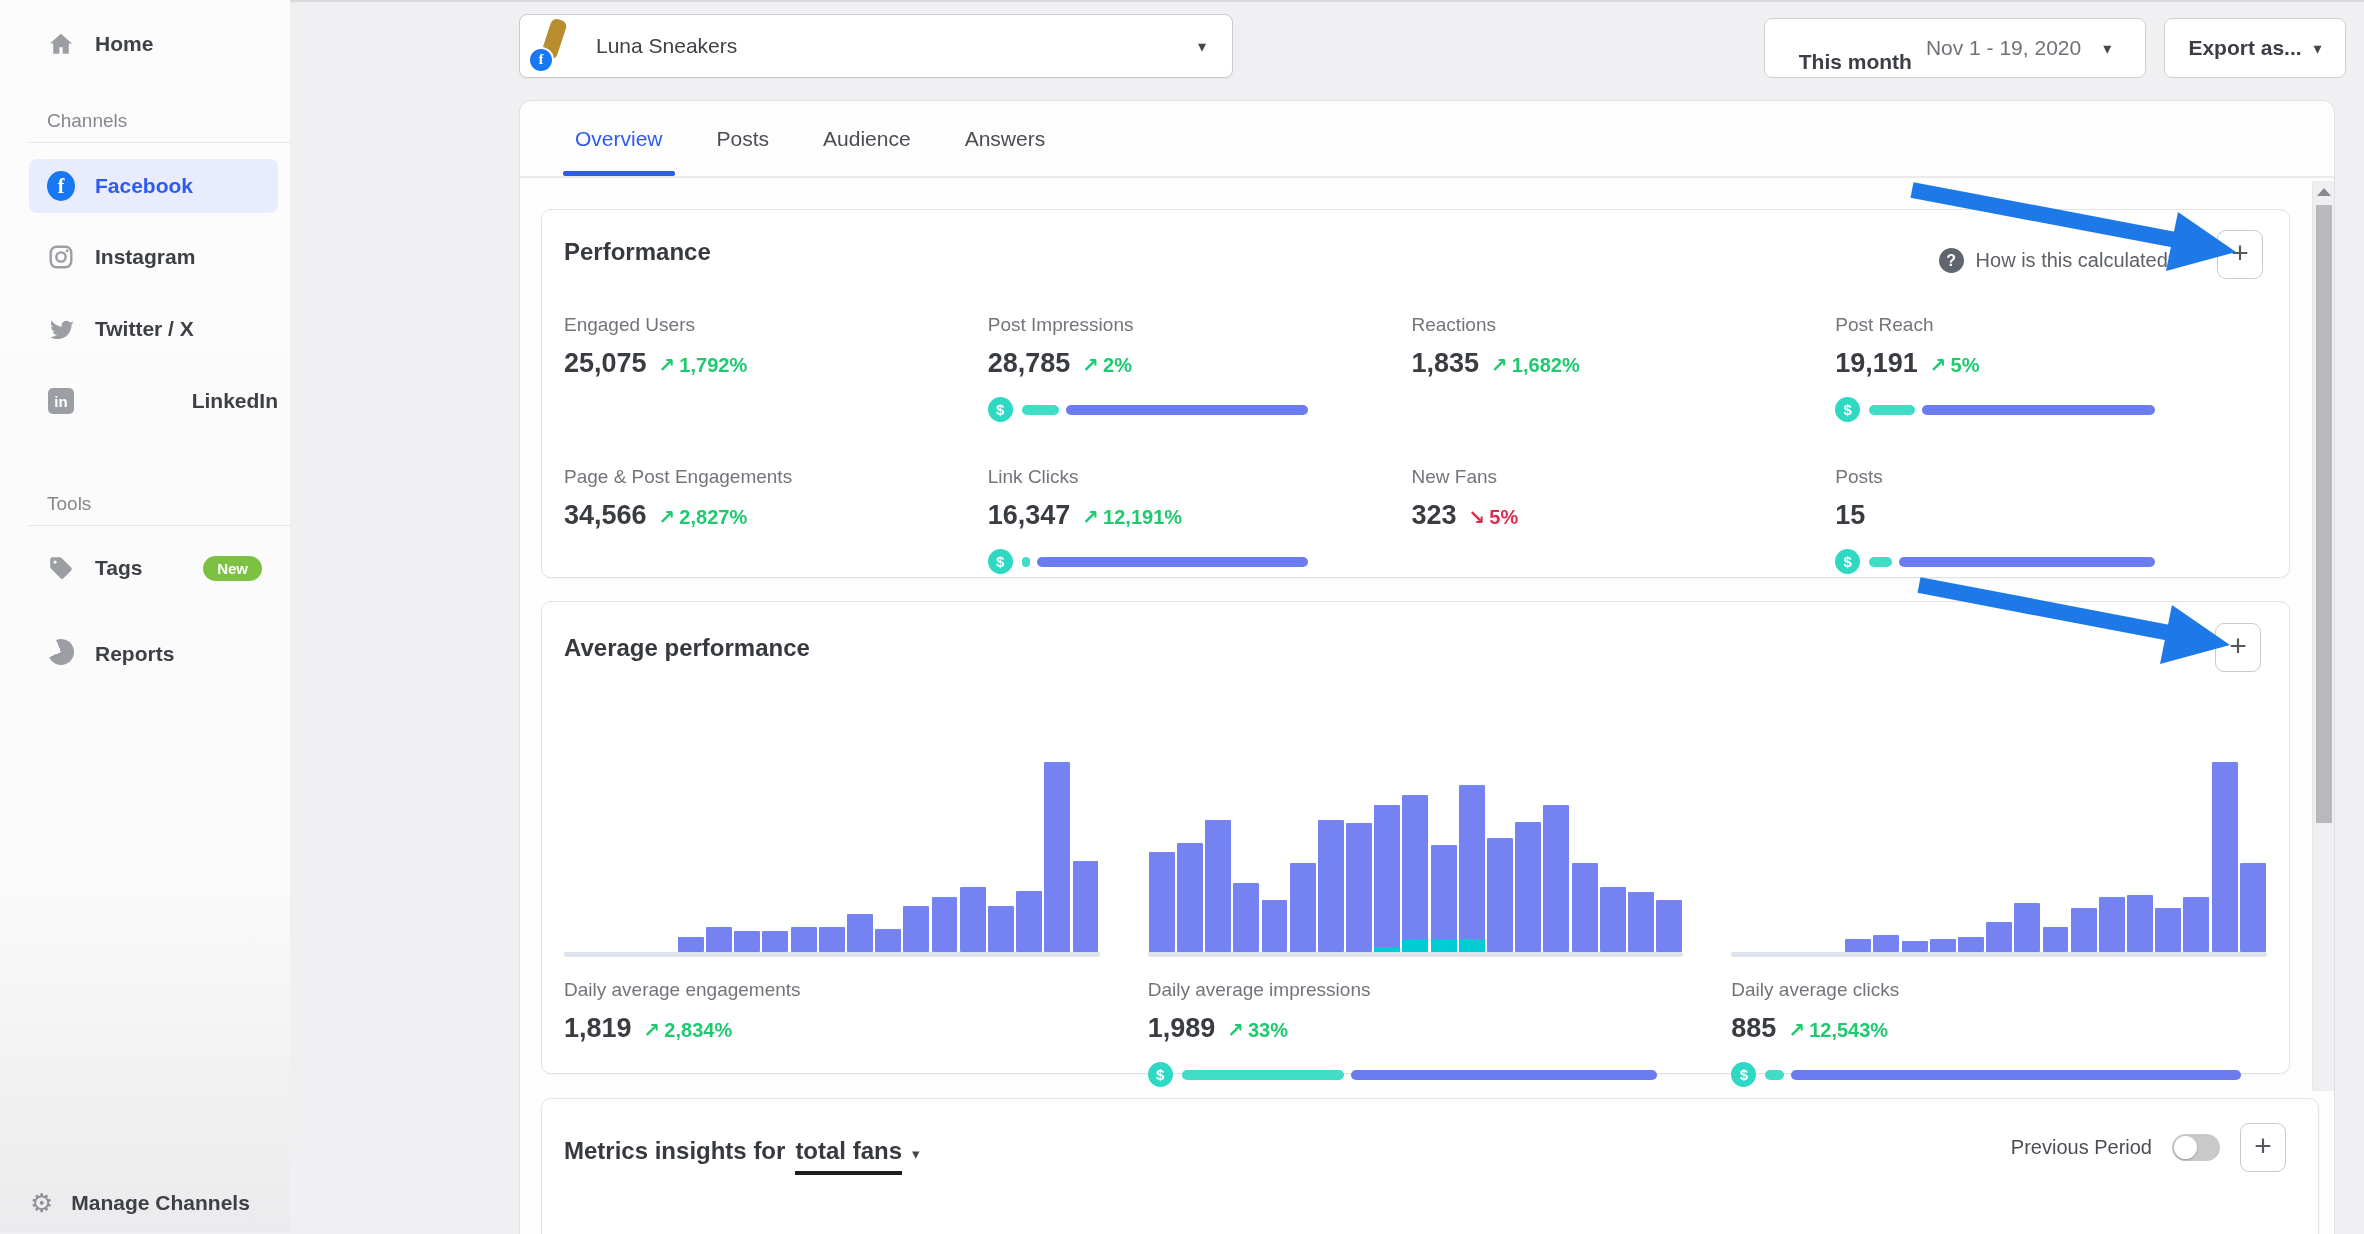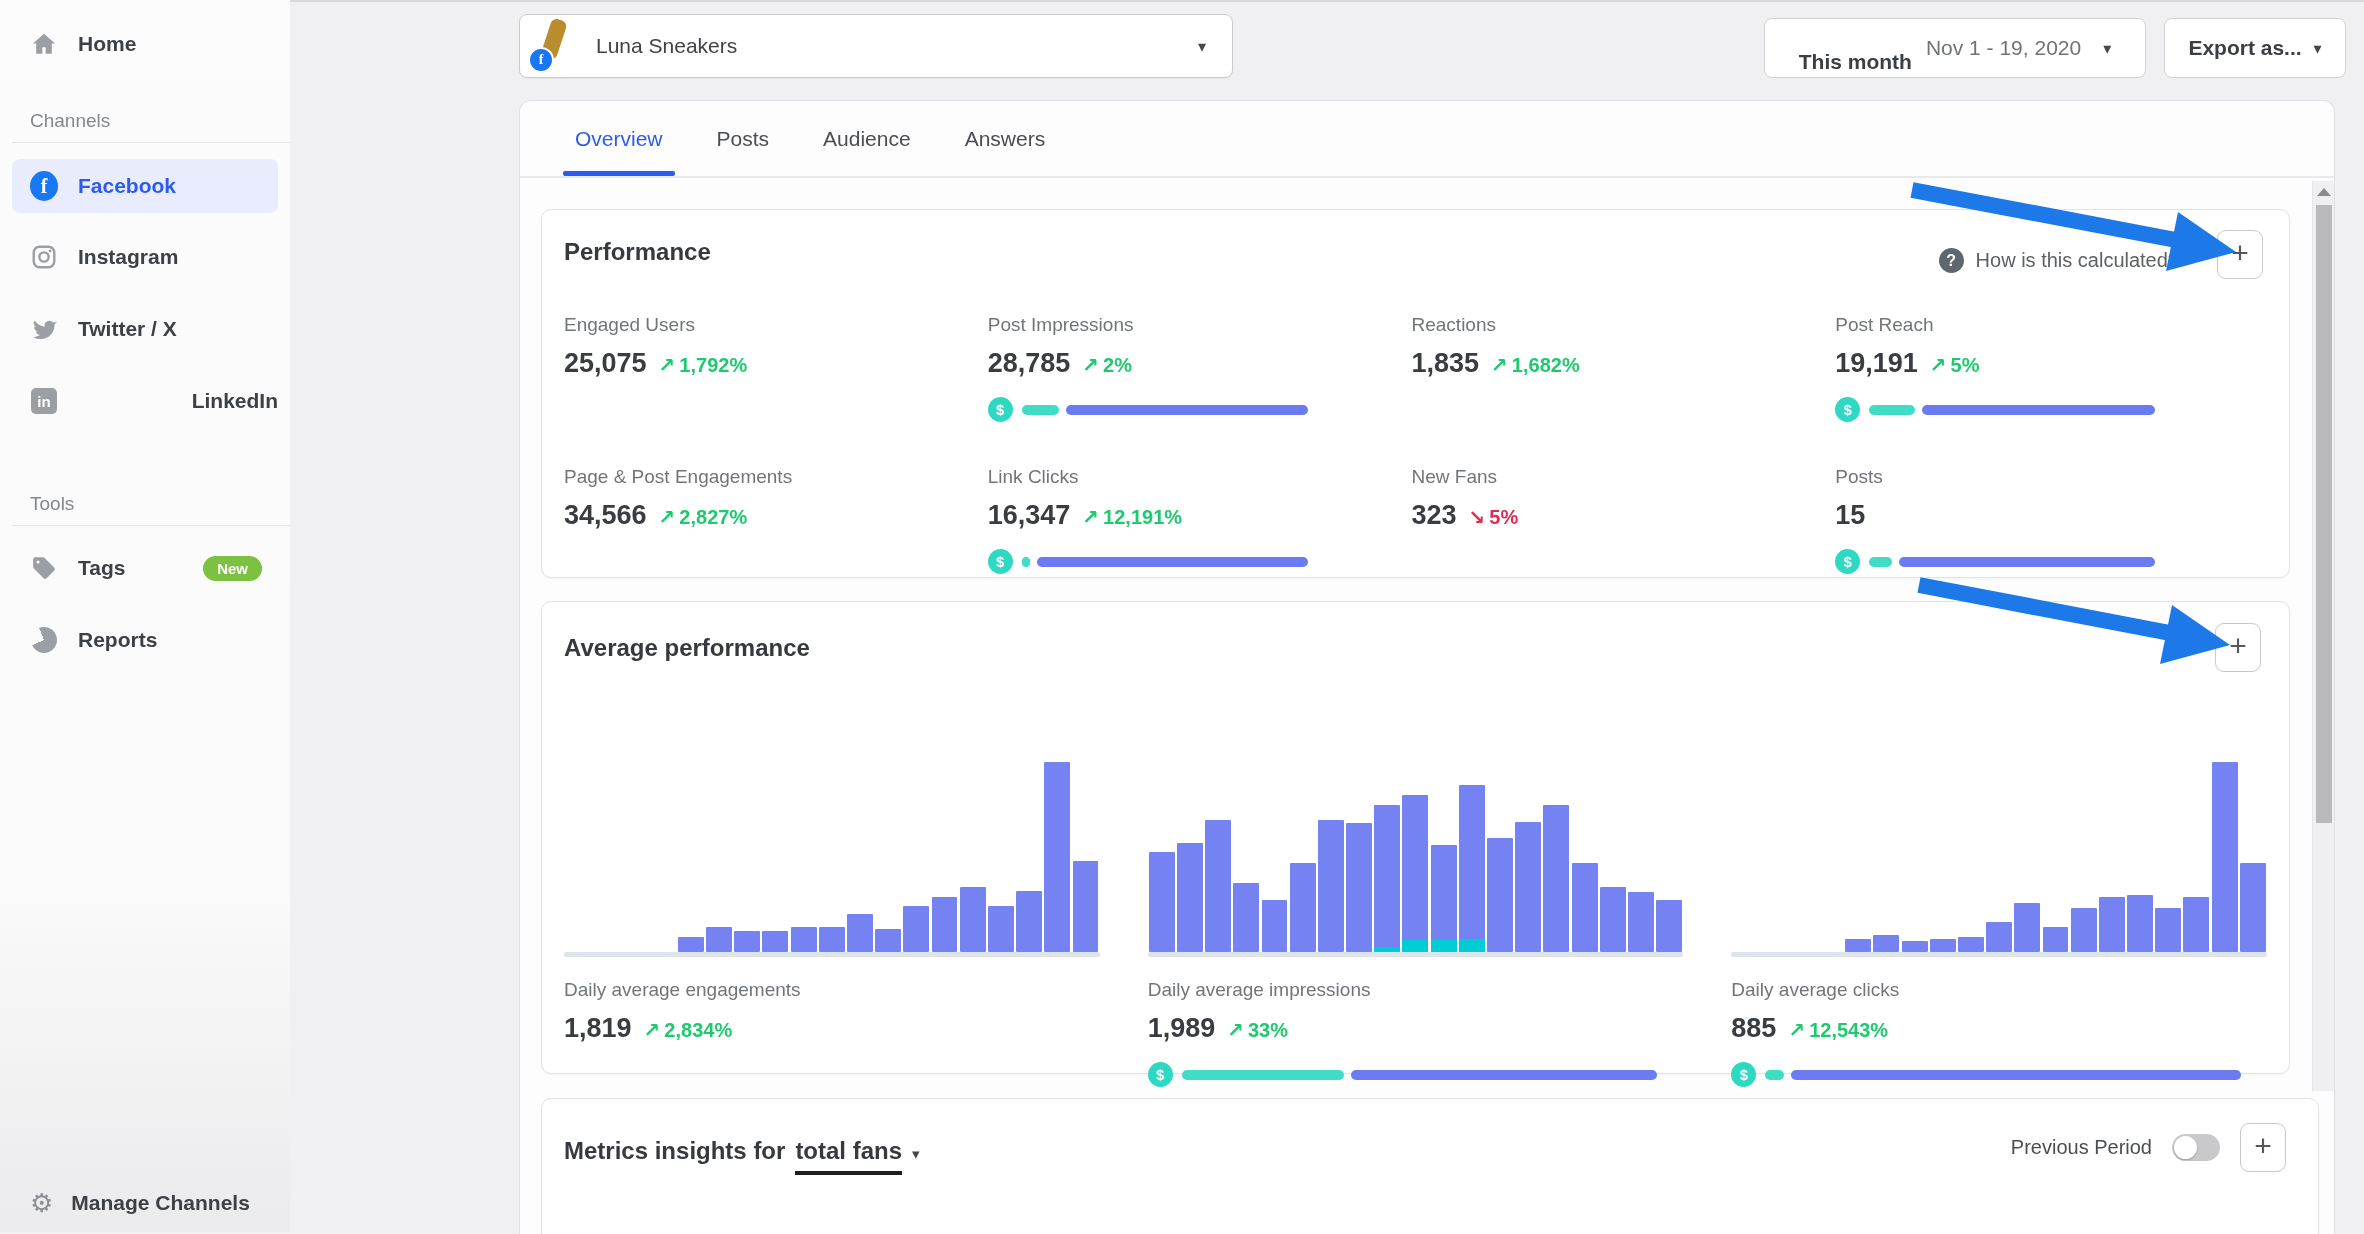--- a/index.html
+++ b/index.html
@@ -3,21 +3,21 @@
 <meta charset="utf-8">
 <style>
   html,body{margin:0;padding:0;background:#e9e9eb;}
   *{box-sizing:border-box;}
   .screen{position:relative;width:2364px;height:1234px;overflow:hidden;
     background:#f0f0f2;font-family:"Liberation Sans","DejaVu Sans",sans-serif;color:#3a3d42;}
   .topline{position:absolute;top:0;left:0;right:0;height:2px;background:#d8d9db;}
 
   
   .sidebar{position:absolute;left:0;top:2;width:290px;height:1232px;
-    background:linear-gradient(180deg,#fcfcfd 0%,#fafafa 72%,#ebebed 100%);}
+    background:linear-gradient(180deg,#fcfcfd 0%,#fafafa 72%,#ebebed 100%);padding-left:17px;}
   .side-item{display:flex;align-items:center;gap:20px;height:52px;margin:0 12px;
     padding-left:18px;border-radius:8px;color:#3d4045;font-size:21px;font-weight:700;cursor:pointer;}
   .side-item .ic{width:28px;height:28px;display:flex;align-items:center;justify-content:center;flex:0 0 28px;}
   .side-item.active{background:#e8ecfc;color:#2d5bf0;}
   .section-label{margin-left:30px;color:#84888d;font-size:19px;font-weight:400;}
   .side-divider{height:1px;background:#e4e4e6;margin:10px 0 0 12px;}
   .badge-new{margin-left:auto;margin-right:16px;background:#7cc142;color:#fff;font-size:15px;
     font-weight:700;padding:4px 14px;border-radius:999px;}
   .fb-circle{width:30px;height:30px;border-radius:50%;background:#1877f2;color:#fff;
     display:flex;align-items:center;justify-content:center;font-weight:700;font-size:20px;font-family:"Liberation Serif",serif;}
@@ -180,21 +180,21 @@
 
     <div class="side-item" style="margin-top:16px;">
       <span class="ic">
         <svg width="26" height="26" viewBox="0 0 24 24">
             <path fill="#9b9ea3" d="M21.4 11.6l-9-9A2 2 0 0 0 11 2H4a2 2 0 0 0-2 2v7c0 .5.2 1 .6 1.4l9 9a2 2 0 0 0 2.8 0l7-7a2 2 0 0 0 0-2.8zM6.5 8A1.5 1.5 0 1 1 8 6.5 1.5 1.5 0 0 1 6.5 8z"></path>
           </svg>
       </span>
       <span>Tags</span>
       <span class="badge-new">New</span>
     </div>
-    <div class="side-item" style="margin-top:20px;">
+    <div class="side-item" style="margin-top:20px;align-items:flex-end;">
       <span class="ic">
           <span class="pie-icon"></span>
         </span>
       <span>Reports</span>
     </div>
 
     <div class="manage-row">
       <span class="gear-glyph">⚙</span>
       <span>Manage Channels</span>
     </div>

